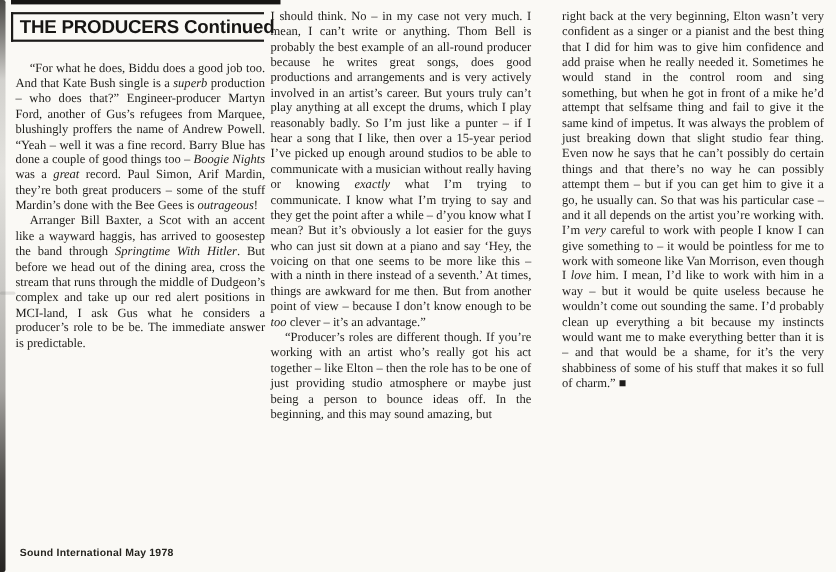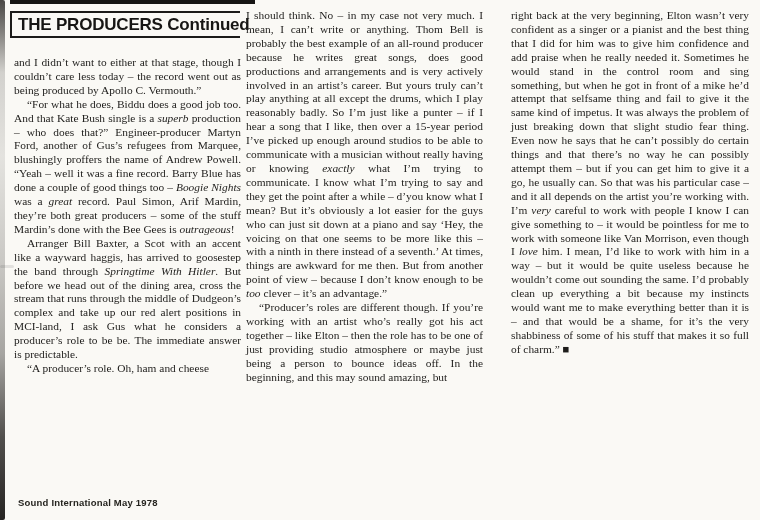--- a/index.html
+++ b/index.html
@@ -76,24 +76,22 @@
 
 <div class="left-edge"></div>
 <div class="top-bar"></div>
 <div class="smudge"></div>
 
 <div class="header-box">
   <span class="title">THE PRODUCERS Continued</span>
 </div>
 
 <div class="col col-1">
-    <p>and I didn’t want to either at that stage, though I couldn’t care less today – the record went out as being produced by Apollo C. Vermouth.”</p>
     <p class="indent">“For what he does, Biddu does a good job too. And that Kate Bush single is a <i>superb</i> production – who does that?” Engineer-producer Martyn Ford, another of Gus’s refugees from Marquee, blushingly proffers the name of Andrew Powell. “Yeah – well it was a fine record. Barry Blue has done a couple of good things too – <i>Boogie Nights</i> was a <i>great</i> record. Paul Simon, Arif Mardin, they’re both great producers – some of the stuff Mardin’s done with the Bee Gees is <i>outrageous</i>!</p>
     <p class="indent">Arranger Bill Baxter, a Scot with an accent like a wayward haggis, has arrived to goosestep the band through <i>Springtime With Hitler</i>. But before we head out of the dining area, cross the stream that runs through the middle of Dudgeon’s complex and take up our red alert positions in MCI-land, I ask Gus what he considers a producer’s role to be be. The immediate answer is predictable.</p>
-    <p class="indent">“A producer’s role. Oh, ham and cheese</p>
   </div>
 <div class="col col-2">
     <p>I should think. No – in my case not very much. I mean, I can’t write or anything. Thom Bell is probably the best example of an all-round producer because he writes great songs, does good productions and arrangements and is very actively involved in an artist’s career. But yours truly can’t play anything at all except the drums, which I play reasonably badly. So I’m just like a punter – if I hear a song that I like, then over a 15-year period I’ve picked up enough around studios to be able to communicate with a musician without really having or knowing <i>exactly</i> what I’m trying to communicate. I know what I’m trying to say and they get the point after a while – d’you know what I mean? But it’s obviously a lot easier for the guys who can just sit down at a piano and say ‘Hey, the voicing on that one seems to be more like this – with a ninth in there instead of a seventh.’ At times, things are awkward for me then. But from another point of view – because I don’t know enough to be <i>too</i> clever – it’s an advantage.”</p>
     <p class="indent">“Producer’s roles are different though. If you’re working with an artist who’s really got his act together – like Elton – then the role has to be one of just providing studio atmosphere or maybe just being a person to bounce ideas off. In the beginning, and this may sound amazing, but</p>
   </div>
 <div class="col col-3">
     <p>right back at the very beginning, Elton wasn’t very confident as a singer or a pianist and the best thing that I did for him was to give him confidence and add praise when he really needed it. Sometimes he would stand in the control room and sing something, but when he got in front of a mike he’d attempt that selfsame thing and fail to give it the same kind of impetus. It was always the problem of just breaking down that slight studio fear thing. Even now he says that he can’t possibly do certain things and that there’s no way he can possibly attempt them – but if you can get him to give it a go, he usually can. So that was his particular case – and it all depends on the artist you’re working with. I’m <i>very</i> careful to work with people I know I can give something to – it would be pointless for me to work with someone like Van Morrison, even though I <i>love</i> him. I mean, I’d like to work with him in a way – but it would be quite useless because he wouldn’t come out sounding the same. I’d probably clean up everything a bit because my instincts would want me to make everything better than it is – and that would be a shame, for it’s the very shabbiness of some of his stuff that makes it so full of charm.” ■</p>
   </div>
 
 <div class="footer">Sound International May 1978</div>

